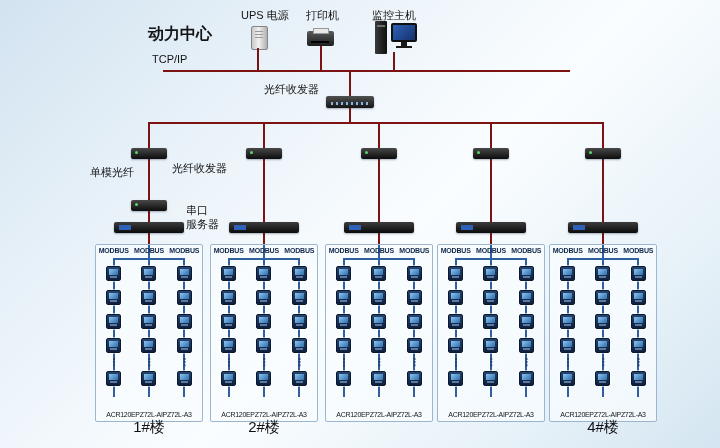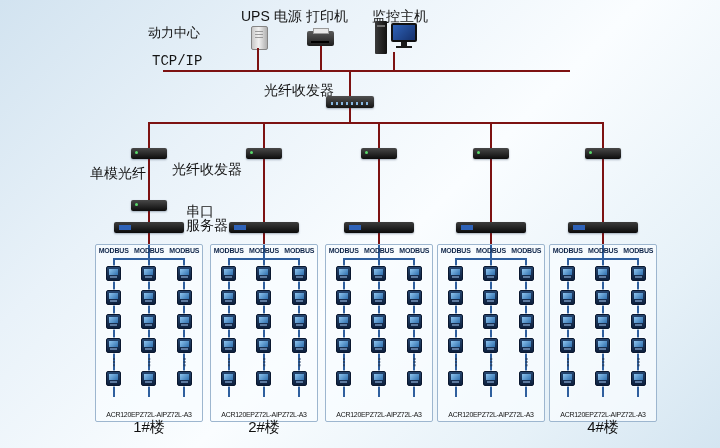--- a/index.html
+++ b/index.html
@@ -1,20 +1,20 @@
 <!DOCTYPE html>
 <html style="--bus-red: #7d1212; --line-blue: #2f5f9e; --panel-border: #9db6cf;"><head>
 <meta charset="utf-8">
 <style>
   html,body{margin:0;padding:0;}
   body{width:720px;height:448px;overflow:hidden;font-family:"Liberation Sans","DejaVu Sans",sans-serif;}
   #diagram{position:relative;width:720px;height:448px;
     background:linear-gradient(135deg,#d2e3f0 0%,#e9f2f9 28%,#fafdff 55%,#e6f1f8 82%,#d4e5f1 100%);}
-  .lbl{position:absolute;color:#141414;font-size:14px;white-space:nowrap;}
-  .lbl.bold{font-weight:normal;font-size:13px;}
+  .lbl{position:absolute;color:#141414;font-size:11px;white-space:nowrap;}
+  .lbl.bold{font-weight:bold;font-size:16px;}
   .vline{position:absolute;width:2px;}
   .hline{position:absolute;height:2px;}
   .red{background:var(--bus-red,#7d1212);}
 
   
   .ups-icon{position:absolute;left:251px;top:26px;width:15px;height:22px;background:linear-gradient(90deg,#c9c9c9,#f1f1f1 45%,#b0b0b0);border:1px solid #858585;border-radius:2px;}
   .ups-icon .vent{position:absolute;left:3px;top:4px;width:8px;height:7px;background:repeating-linear-gradient(#9a9a9a 0 1px,transparent 1px 3px);}
   .printer-icon{position:absolute;left:307px;top:31px;width:27px;height:15px;background:linear-gradient(#5a5a5a,#1d1d1d);border-radius:2px;}
   .printer-icon .paper{position:absolute;left:6px;top:-3px;width:14px;height:4px;background:#e8e8e8;border:1px solid #999;}
   .printer-icon .slot{position:absolute;left:4px;bottom:3px;width:18px;height:2px;background:#000;}
@@ -55,21 +55,21 @@
 </style>
 </head>
 <body>
 
 <div id="diagram">
 
   <div class="lbl bold" style="left:148px;top:24px;">动力中心</div>
   <div class="lbl" style="left:241px;top:8px;">UPS 电源</div>
   <div class="lbl" style="left:306px;top:8px;">打印机</div>
   <div class="lbl" style="left:372px;top:8px;">监控主机</div>
-  <div class="lbl" style="left:152px;top:53px;font-family:Liberation Mono, monospace;">TCP/IP</div>
+  <div class="lbl" style="left:152px;top:53px;">TCP/IP</div>
   <div class="lbl" style="left:264px;top:82px;">光纤收发器</div>
   <div class="lbl" style="left:172px;top:141px;margin-top:20px;">光纤收发器</div>
   <div class="lbl" style="left:90px;top:165px;">单模光纤</div>
   <div class="lbl" style="left:186px;top:203px;">串口</div>
   <div class="lbl" style="left:186px;top:217px;">服务器</div>
 
   <div class="ups-icon">
     <div class="vent"></div>
   </div>
   <div class="printer-icon">

